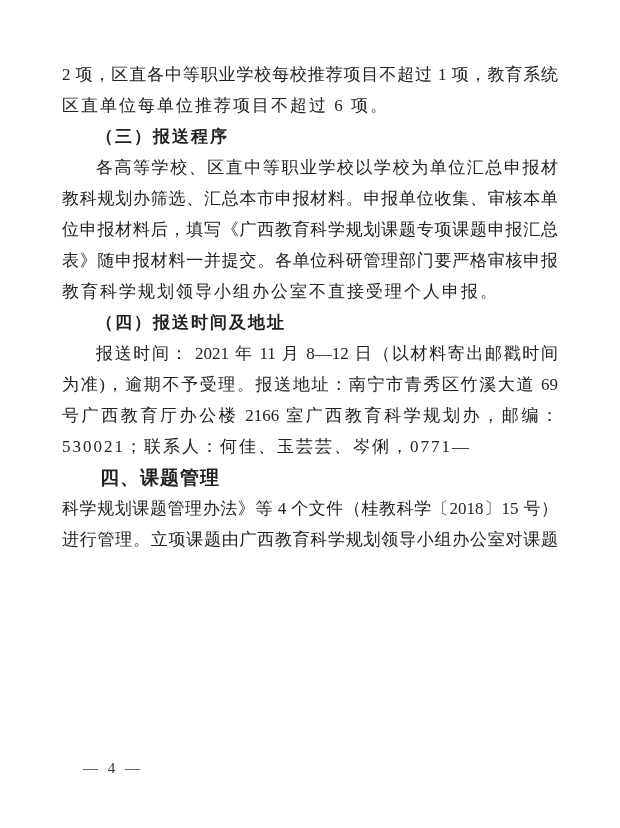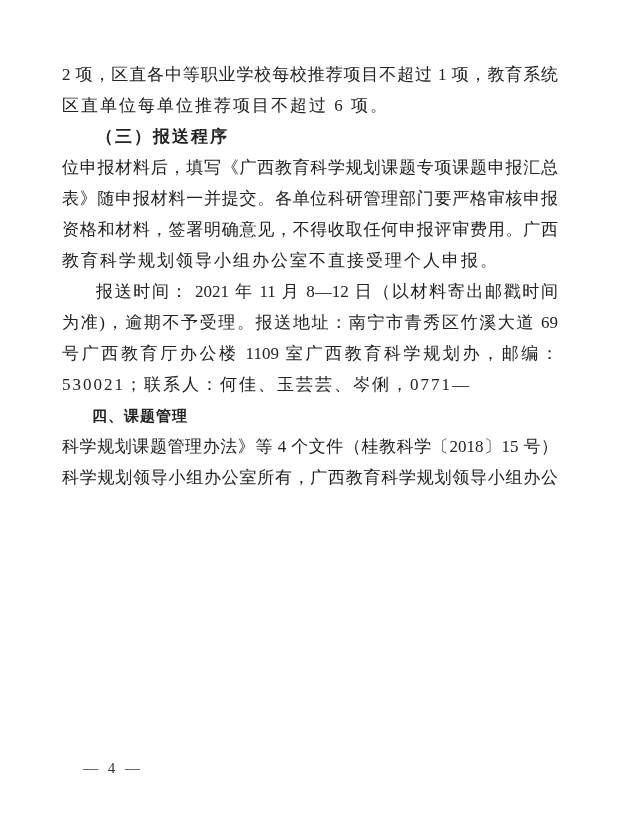--- a/index.html
+++ b/index.html
@@ -35,47 +35,49 @@
     text-align-last: left;
     letter-spacing: 2px;
   }
   .line.kai {
     
     font-weight: 700;
   }
   .line.hei {
     font-family: "Liberation Sans", "DejaVu Sans", sans-serif;
     font-weight: 700;
-    font-size: 15px;
+    font-size: 19px;
     letter-spacing: 1px;
   }
   .footer {
     position: absolute;
     top: 760px;
     left: 83px;
     font-size: 15px;
     letter-spacing: 3px;
     color: #333333;
     font-family: "Liberation Serif", "DejaVu Serif", serif;
   }
 </style>
 </head>
 <body>
 
 <div class="page">
   <div class="content">
       <div class="line">2 项，区直各中等职业学校每校推荐项目不超过 1 项，教育系统</div>
       <div class="line end">区直单位每单位推荐项目不超过 6 项。</div>
       <div class="line kai indent end">（三）报送程序</div>
+      <div class="line indent">各高等学校、区直中等职业学校以学校为单位汇总申报材</div>
+      <div class="line">教科规划办筛选、汇总本市申报材料。申报单位收集、审核本单</div>
       <div class="line">位申报材料后，填写《广西教育科学规划课题专项课题申报汇总</div>
       <div class="line">表》随申报材料一并提交。各单位科研管理部门要严格审核申报</div>
-      <div class="line">资格和材料，签署明确意见，不得收取任何申报评审费用。广西</div>
       <div class="line end">教育科学规划领导小组办公室不直接受理个人申报。</div>
+      <div class="line kai indent end">（四）报送时间及地址</div>
       <div class="line indent">报送时间： 2021 年 11 月 8—12 日（以材料寄出邮戳时间</div>
       <div class="line">为准)，逾期不予受理。报送地址：南宁市青秀区竹溪大道 69</div>
-      <div class="line">号广西教育厅办公楼 1109 室广西教育科学规划办，邮编：</div>
+      <div class="line">号广西教育厅办公楼 2166 室广西教育科学规划办，邮编：</div>
       <div class="line end">530021；联系人：何佳、玉芸芸、岑俐，0771—5815302。</div>
       <div class="line hei indent end">四、课题管理</div>
       <div class="line">科学规划课题管理办法》等 4 个文件（桂教科学〔2018〕15 号）</div>
-      <div class="line">科学规划领导小组办公室所有，广西教育科学规划领导小组办公</div>
+      <div class="line">进行管理。立项课题由广西教育科学规划领导小组办公室对课题</div>
     </div>
   <div class="footer">— 4 —</div>
 </div>
 
 </body></html>

